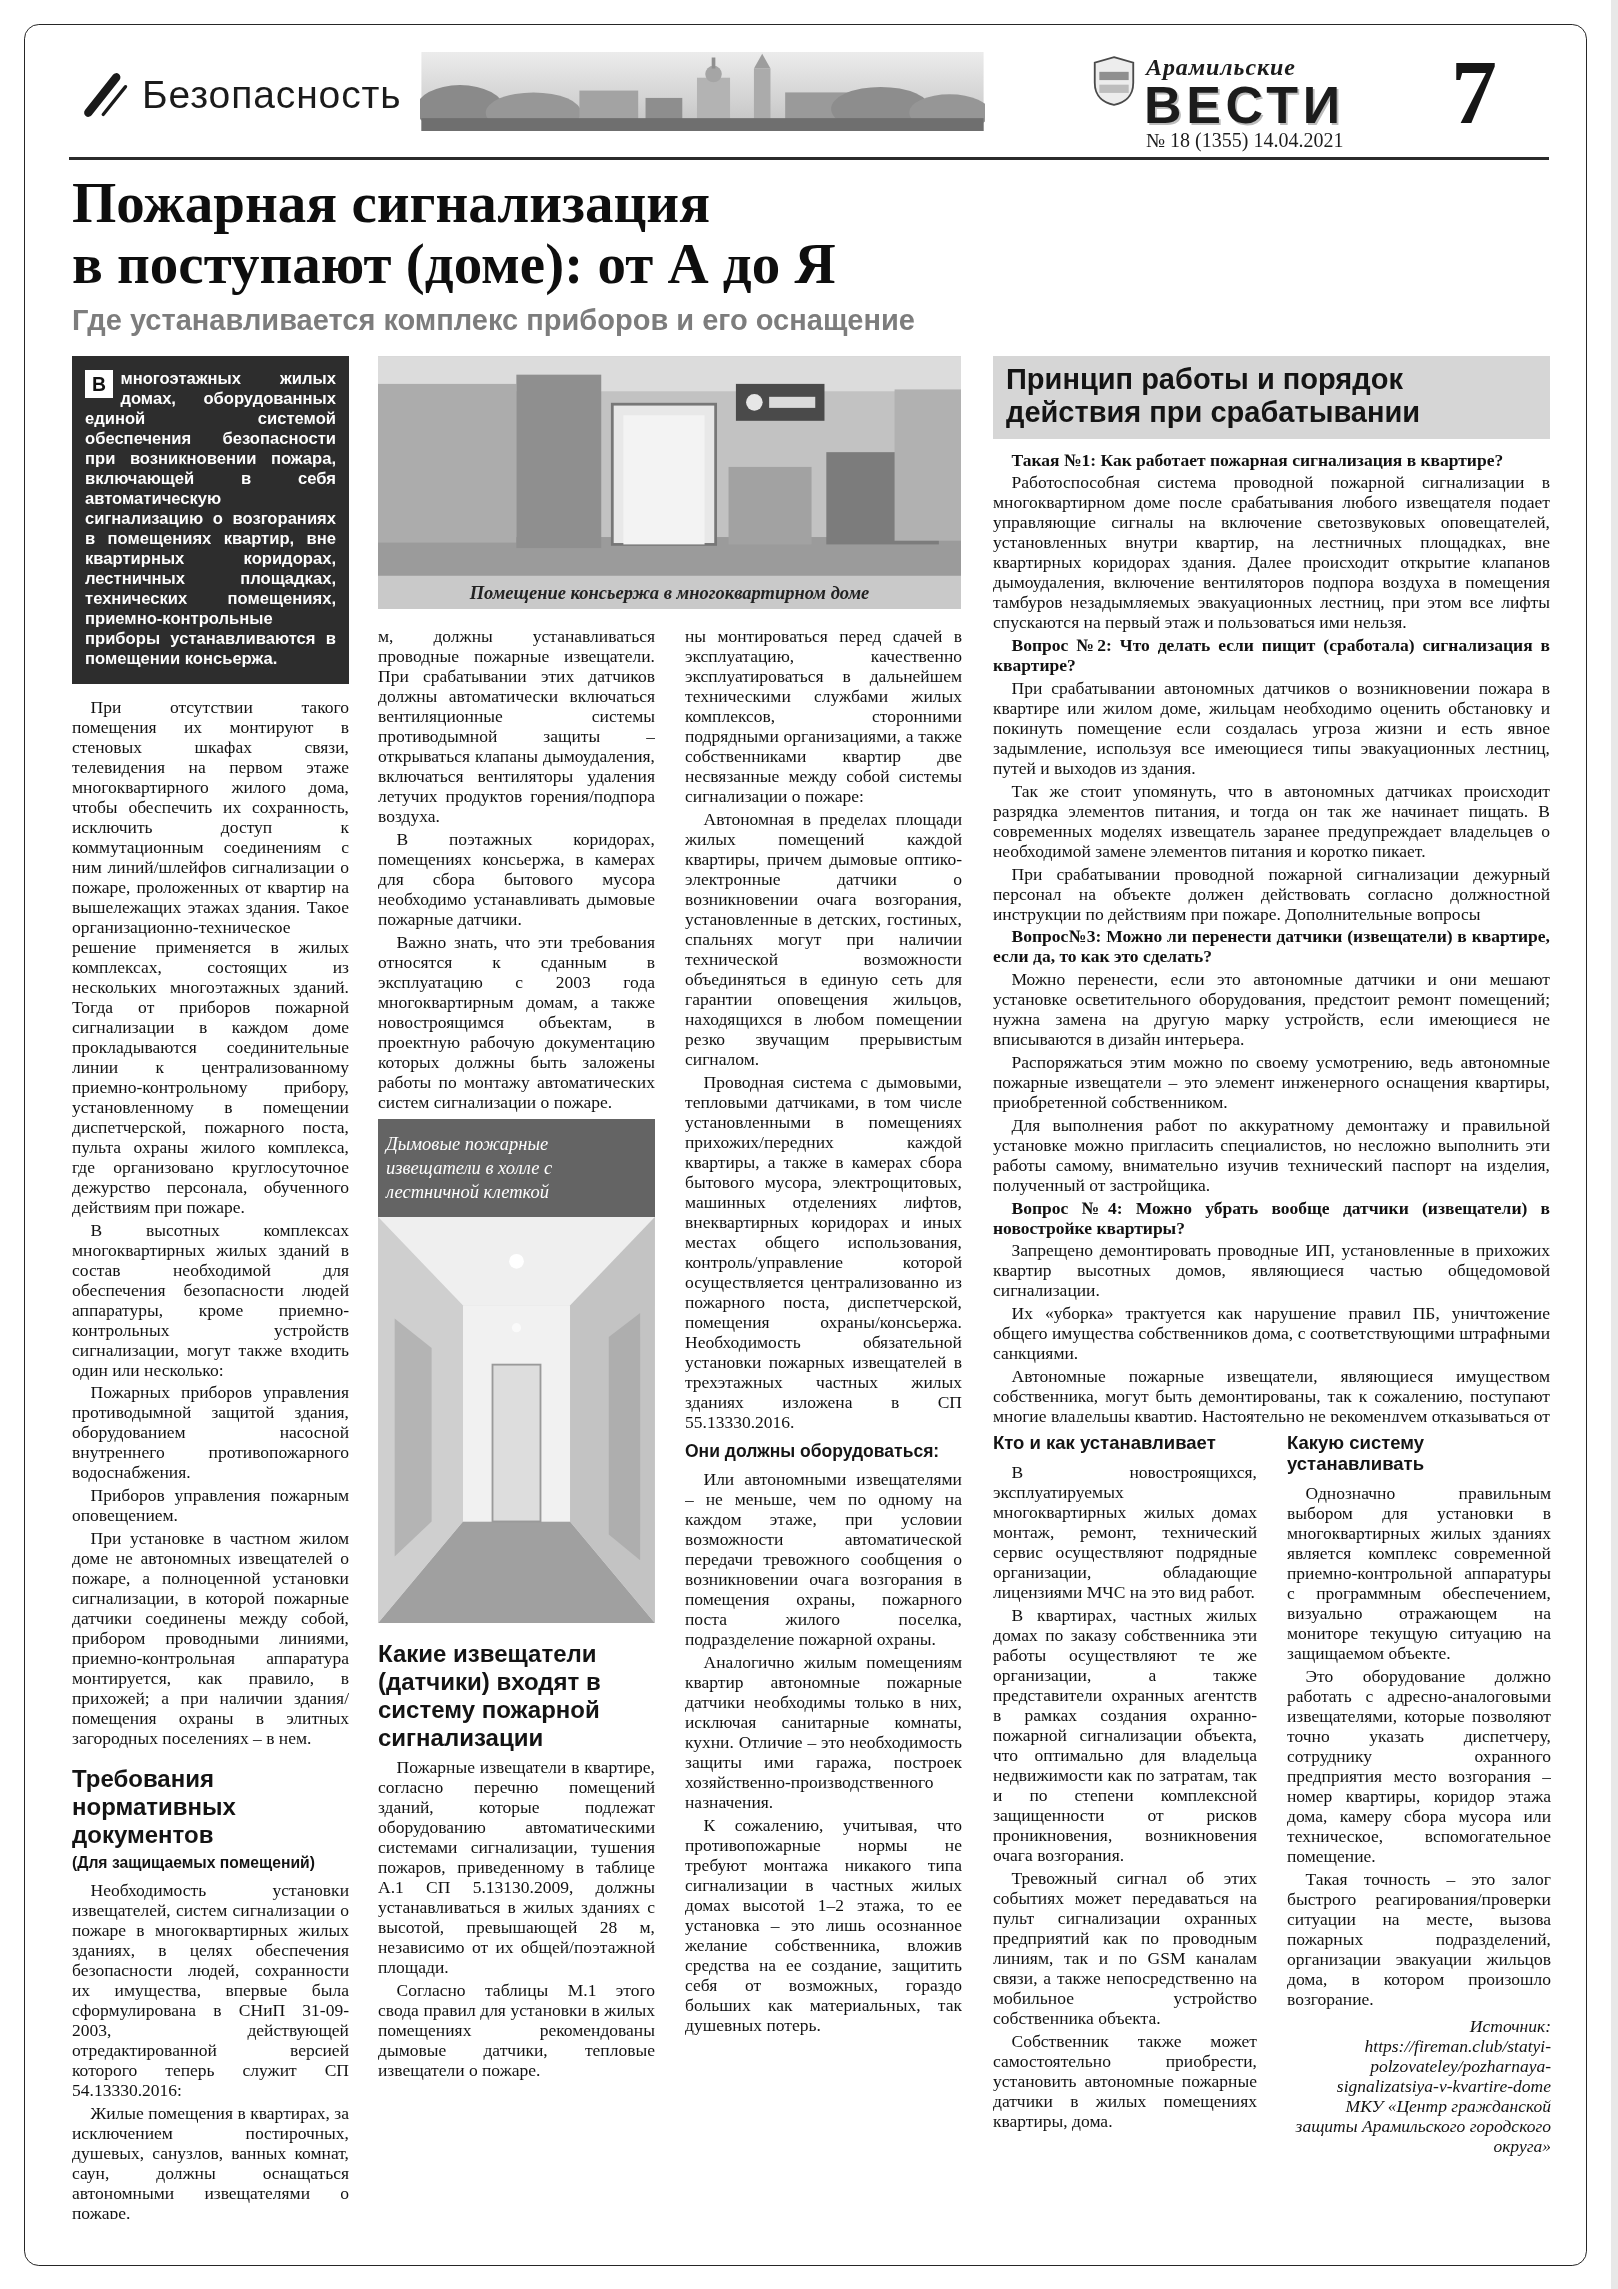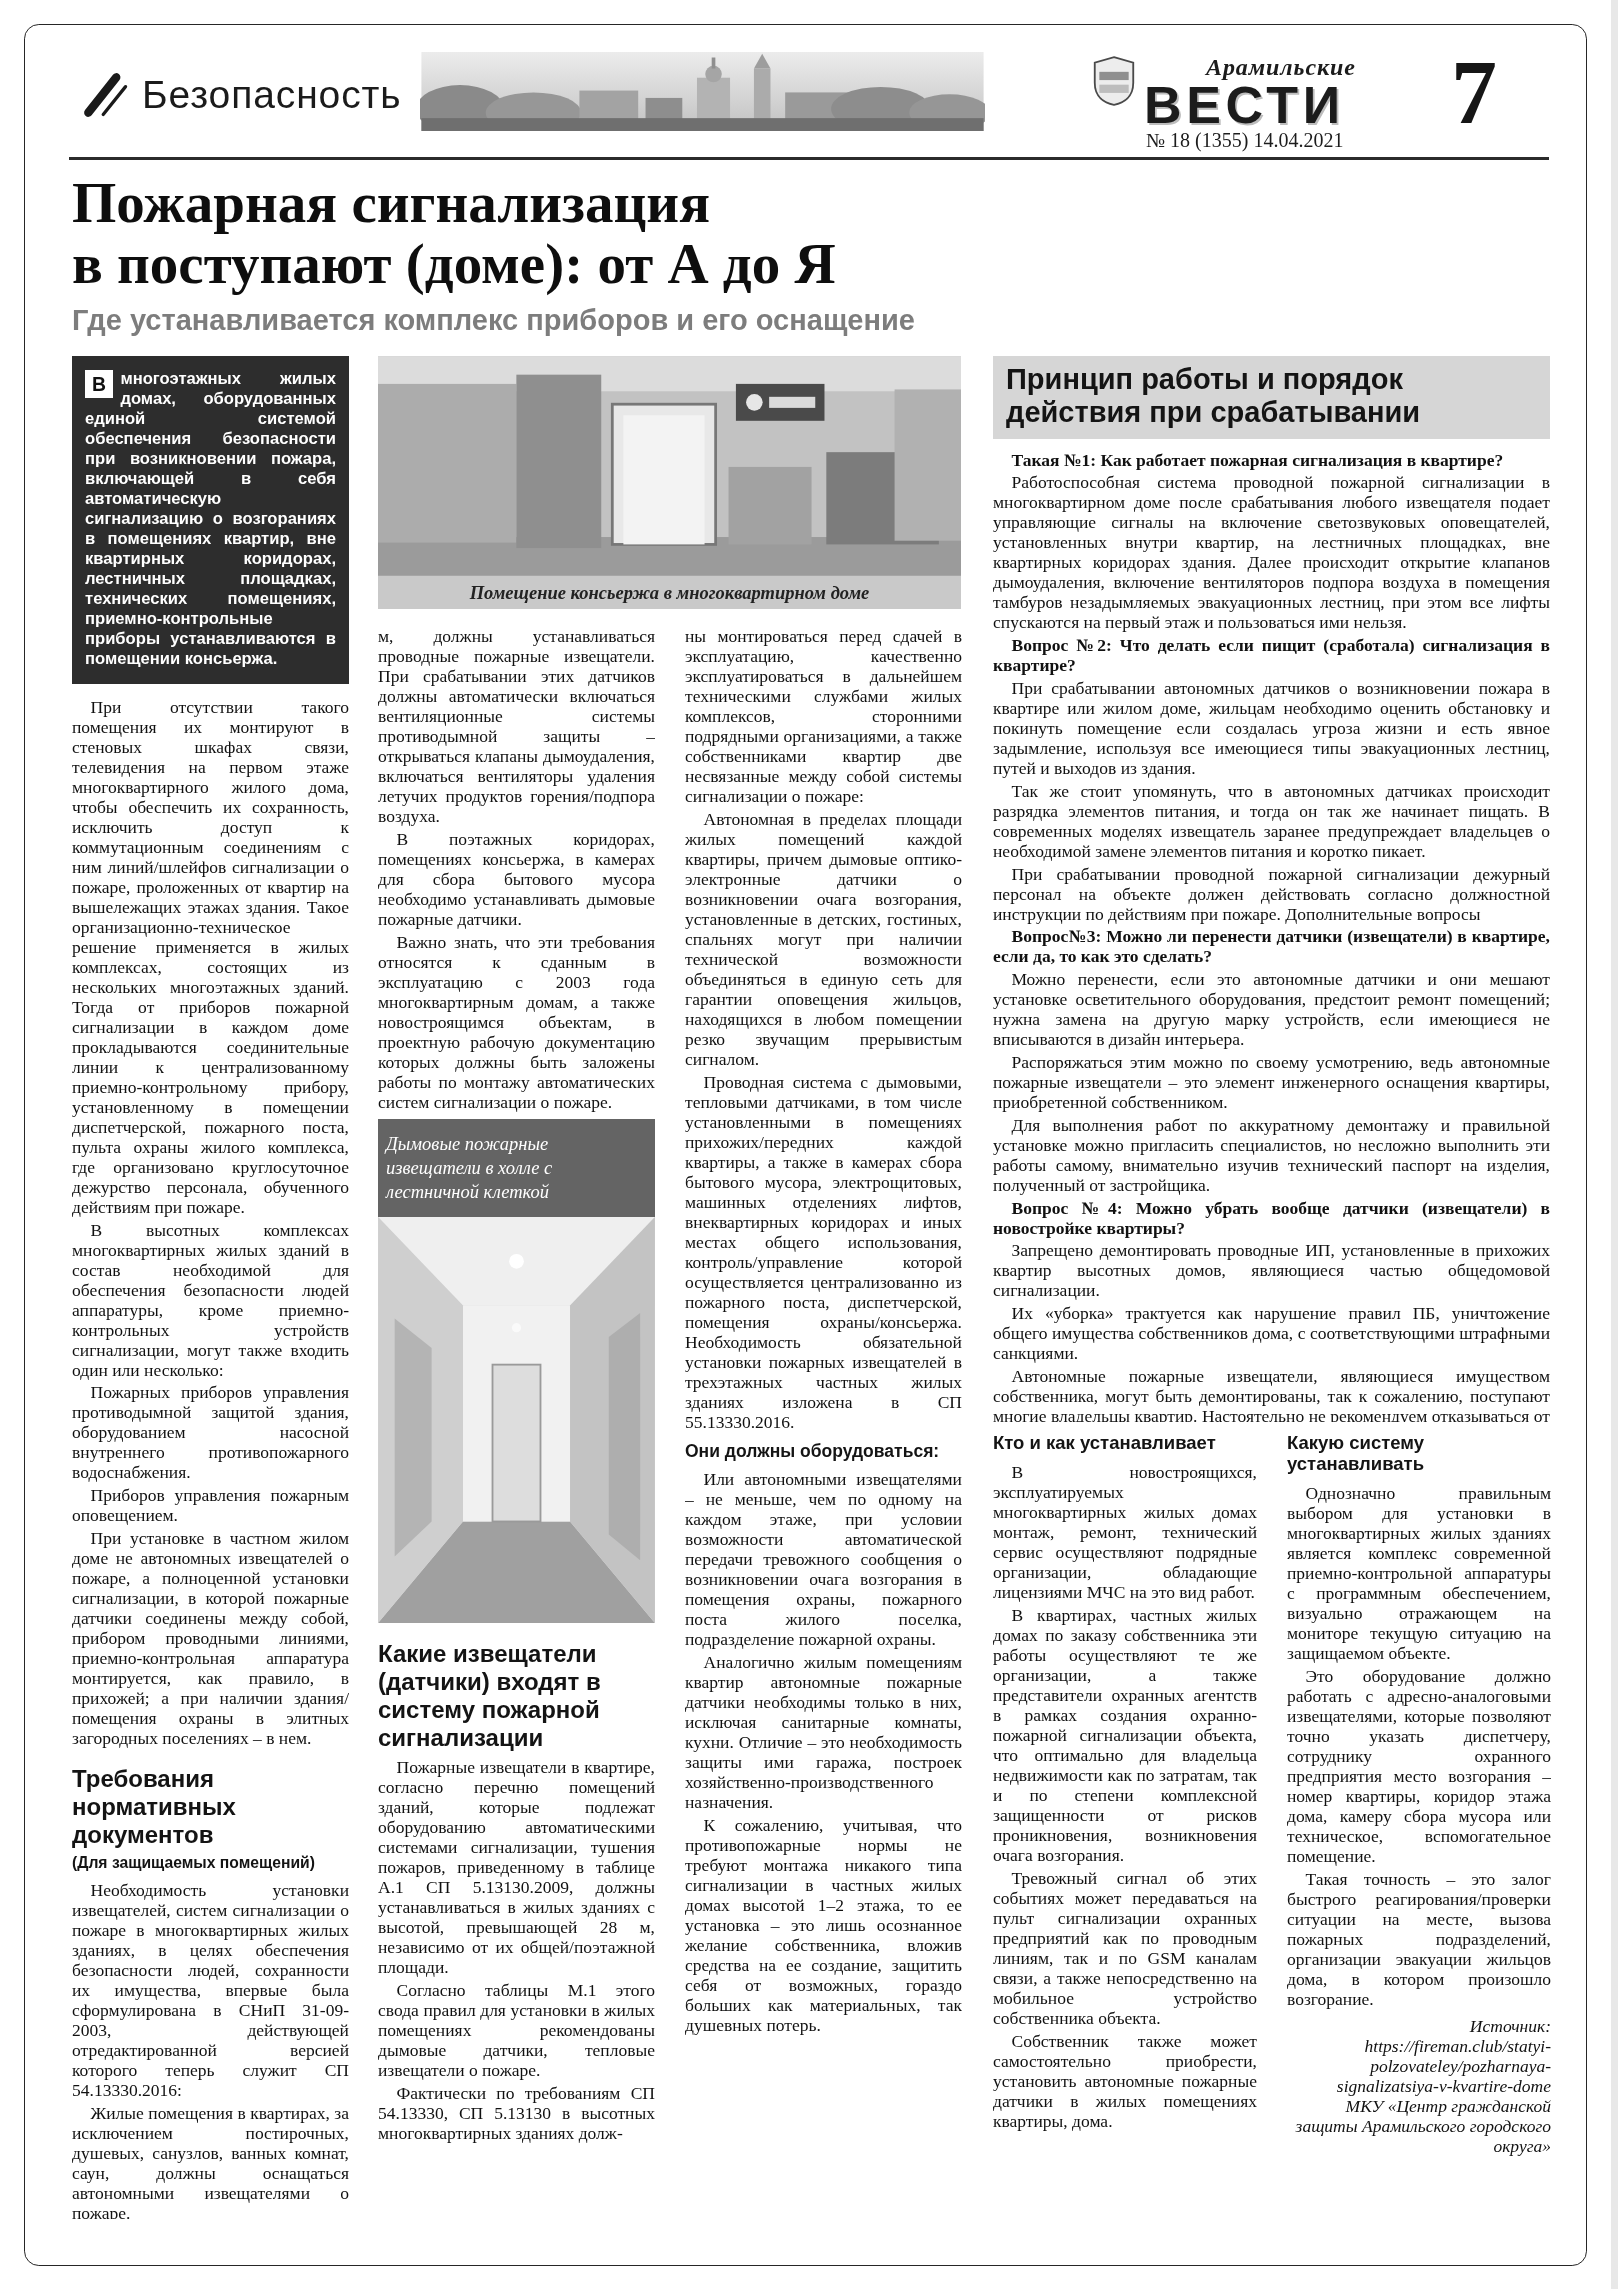--- a/index.html
+++ b/index.html
@@ -6,21 +6,21 @@
   .page{position:relative;width:1611px;height:2290px;background:#ffffff;overflow:hidden;
         font-family:"Liberation Serif",serif;color:#111;}
   .frame{position:absolute;left:24px;top:24px;right:24px;bottom:24px;
          border:1.8px solid #262626;border-radius:14.8px;pointer-events:none;}
 
   
   .section-icon{position:absolute;left:79px;top:68px;width:54px;height:54px;}
   .section-title{position:absolute;left:142px;top:72px;font:400 39px/46px "Liberation Sans",sans-serif;color:#1b1b1b;letter-spacing:0.9px;}
   .header-photo{position:absolute;left:420px;top:52px;width:565px;height:79px;overflow:hidden;}
   .crest{position:absolute;left:1092px;top:55px;width:44px;height:52px;}
-  .mast-top{position:absolute;left:1206px;top:54px;font:italic 700 24px/26px "Liberation Serif",serif;color:#1c1c1c;letter-spacing:0.9px;}
+  .mast-top{position:absolute;left:1146px;top:54px;font:italic 700 24px/26px "Liberation Serif",serif;color:#1c1c1c;letter-spacing:0.9px;}
   .mast-name{position:absolute;left:1144px;top:78px;font:700 52px/54px "Liberation Sans",sans-serif;color:#1c1c1c;letter-spacing:4.6px;text-shadow:1.8px 1.8px 0 #bdbdbd;}
   .page-num{position:absolute;left:1451px;top:46px;font:700 92px/92px "Liberation Serif",serif;color:#161616;}
   .issue{position:absolute;left:1146px;top:129px;font:400 20px/22px "Liberation Serif",serif;color:#1c1c1c;}
   .divider{position:absolute;left:69px;top:157px;width:1480px;height:2.8px;background:#2b2b2b;}
 
   
   .headline{position:absolute;left:72px;top:172px;width:941px;font:700 57px/61px "Liberation Serif",serif;color:#0e0e0e;}
   .subtitle{position:absolute;left:72px;top:305px;width:923px;font:700 29px/31px "Liberation Sans",sans-serif;color:#7d7d7d;}
 
   
@@ -172,21 +172,20 @@
         <rect x="124" y="160" width="52" height="170" fill="#dddddd" stroke="#9a9a9a" stroke-width="2"></rect>
         <polygon points="18,110 58,142 58,330 18,368" fill="#b4b4b4"></polygon>
         <polygon points="250,130 284,104 284,372 250,344" fill="#aeaeae"></polygon>
         <circle cx="150" cy="48" r="8" fill="#ffffff"></circle>
         <circle cx="150" cy="120" r="5" fill="#fafafa"></circle>
       </svg>
     </div>
     <div class="h-sans col-heading">Какие извещатели (датчики) входят в систему пожарной сигнализации</div>
     <p class="p">Пожарные извещатели в квартире, согласно перечню помещений зданий, которые подлежат оборудованию автоматическими системами сигнализации, тушения пожаров, приведенному в таблице А.1 СП 5.13130.2009, должны устанавливаться в жилых зданиях с высотой, превышающей 28 м, независимо от их общей/поэтажной площади.</p>
     <p class="p">Согласно таблицы М.1 этого свода правил для установки в жилых помещениях рекомендованы дымовые датчики, тепловые извещатели о пожаре.</p>
-    <p class="p">Фактически по требованиям СП 54.13330, СП 5.13130 в высотных многоквартирных зданиях долж-</p>
   </div>
 
   <div class="col col3">
     <p class="p noindent">ны монтироваться перед сдачей в эксплуатацию, качественно эксплуатироваться в дальнейшем техническими службами жилых комплексов, сторонними подрядными организациями, а также собственниками квартир две несвязанные между собой системы сигнализации о пожаре:</p>
     <p class="p">Автономная в пределах площади жилых помещений каждой квартиры, причем дымовые оптико-электронные датчики о возникновении очага возгорания, установленные в детских, гостиных, спальнях могут при наличии технической возможности объединяться в единую сеть для гарантии оповещения жильцов, находящихся в любом помещении резко звучащим прерывистым сигналом.</p>
     <p class="p">Проводная система с дымовыми, тепловыми датчиками, в том числе установленными в помещениях прихожих/передних каждой квартиры, а также в камерах сбора бытового мусора, электрощитовых, машинных отделениях лифтов, внеквартирных коридорах и иных местах общего использования, контроль/управление которой осуществляется централизованно из пожарного поста, диспетчерской, помещения охраны/консьержа. Необходимость обязательной установки пожарных извещателей в трехэтажных частных жилых зданиях изложена в СП 55.13330.2016.</p>
     <div class="h-sans mid-heading">Они должны оборудоваться:</div>
     <p class="p">Или автономными извещателями – не меньше, чем по одному на каждом этаже, при условии возможности автоматической передачи тревожного сообщения о возникновении очага возгорания в помещения охраны, пожарного поста жилого поселка, подразделение пожарной охраны.</p>
     <p class="p">Аналогично жилым помещениям квартир автономные пожарные датчики необходимы только в них, исключая санитарные комнаты, кухни. Отличие – это необходимость защиты ими гаража, построек хозяйственно-производственного назначения.</p>
     <p class="p">К сожалению, учитывая, что противопожарные нормы не требуют монтажа никакого типа сигнализации в частных жилых домах высотой 1–2 этажа, то ее установка – это лишь осознанное желание собственника, вложив средства на ее создание, защитить себя от возможных, гораздо больших как материальных, так душевных потерь.</p>

